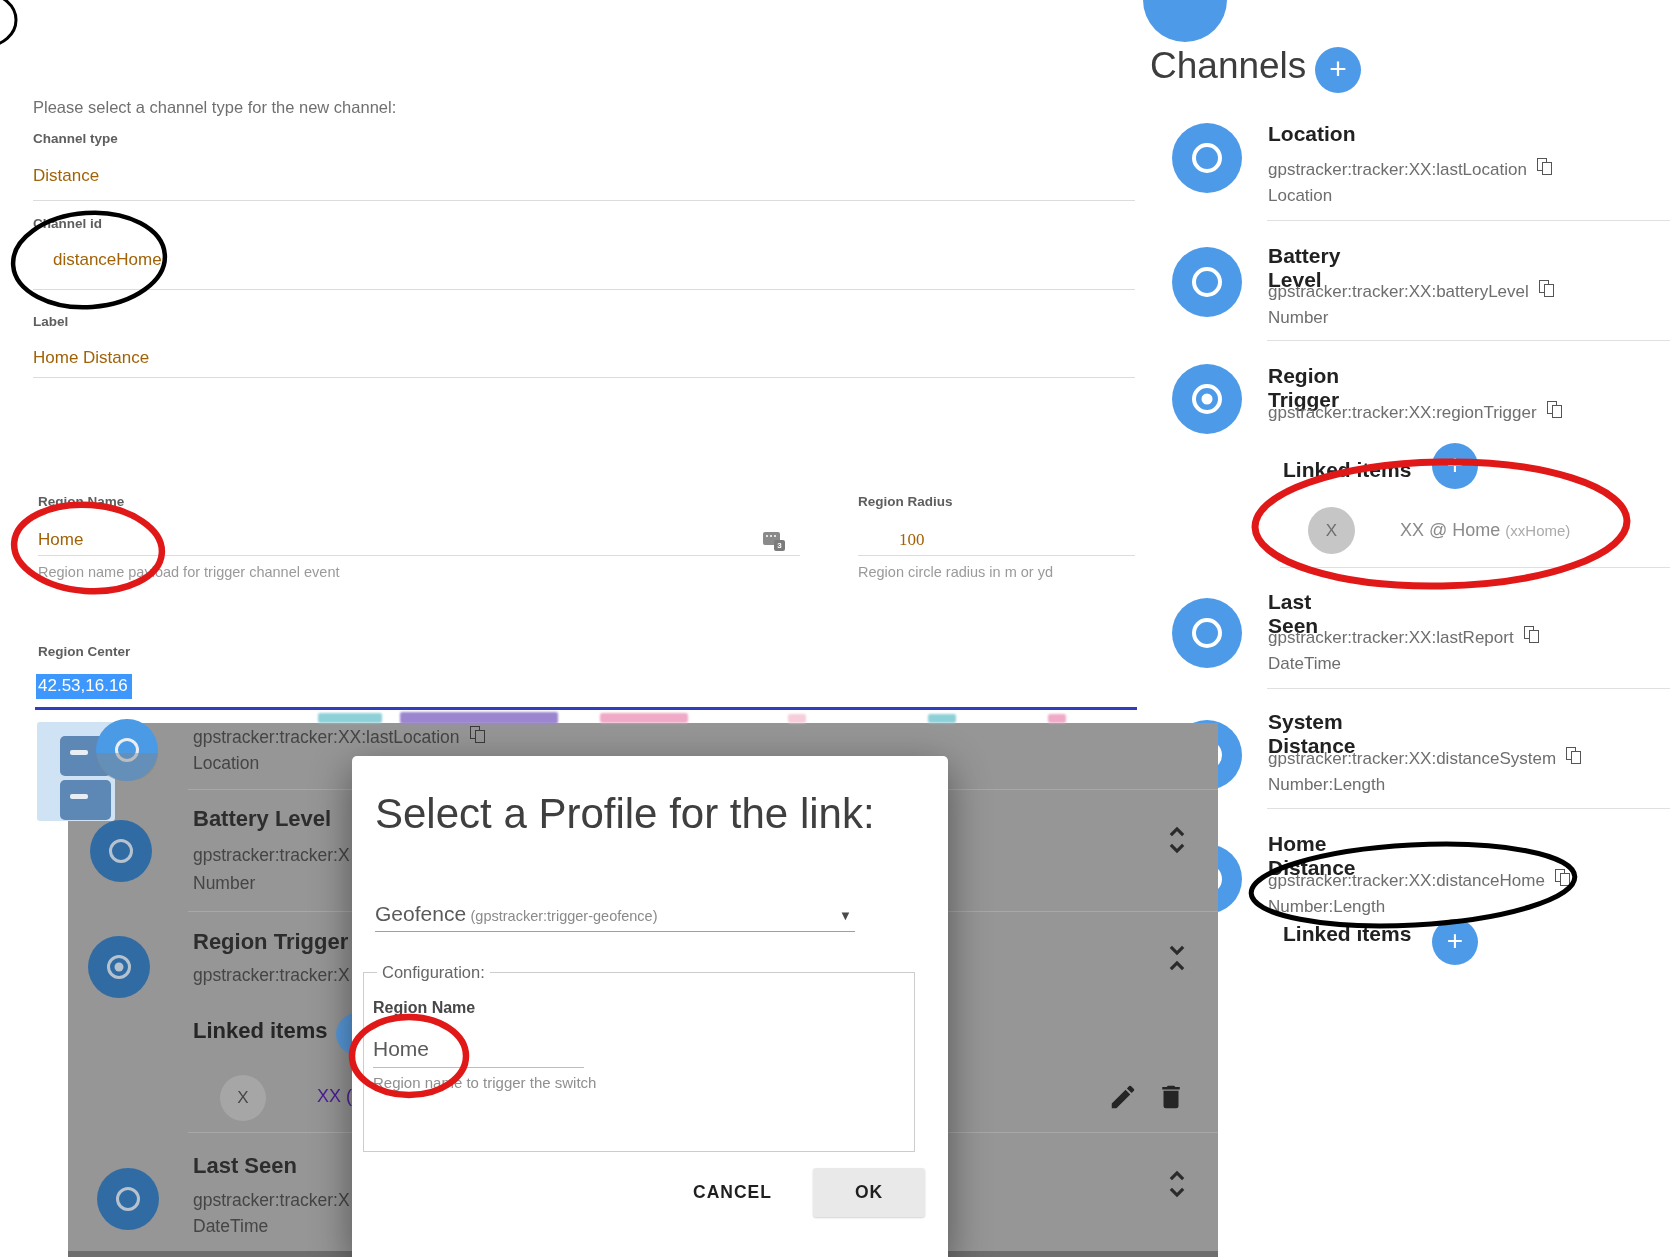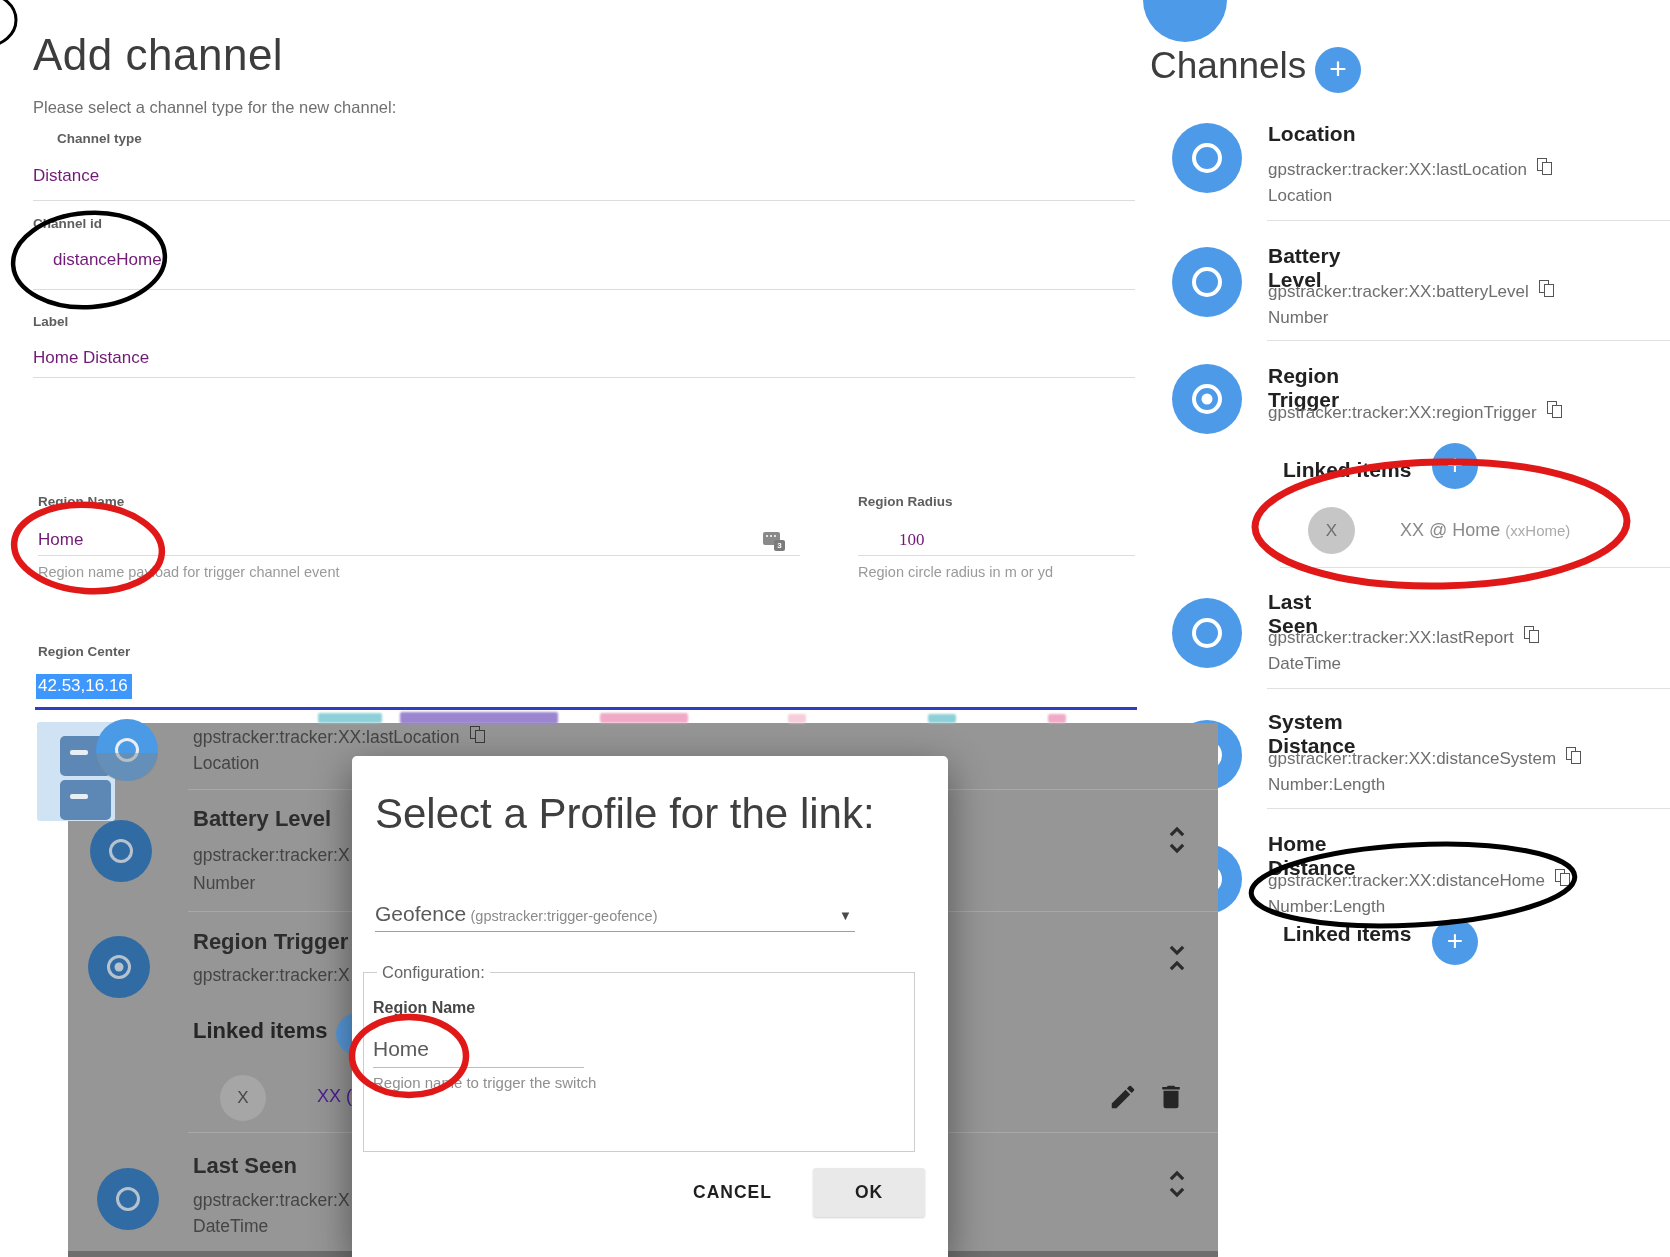--- a/index.html
+++ b/index.html
@@ -4,21 +4,21 @@
 <style>
   html,body{margin:0;padding:0;background:#fff;}
   #stage{position:relative;width:1670px;height:1257px;overflow:hidden;background:#fff;
          font-family:"Liberation Sans",sans-serif;color:#424242;}
   .abs{position:absolute;}
   
   .h1{font-size:44px;font-weight:300;color:#3d3d3d;letter-spacing:.5px;}
   .h2{font-size:30px;font-weight:300;color:#3d3d3d;}
   .subtitle{font-size:16.5px;color:#707070;}
   .flabel{font-size:13.5px;font-weight:bold;color:#5e5e5e;}
-  .fvalue{font-size:17px;color:#701a75;}
+  .fvalue{font-size:17px;color:#a16207;}
   .uline{height:1px;background:#dcdcdc;}
   .fhint{font-size:14.5px;color:#9a9a9a;}
   .sel-val{background:#3d97fd;color:#fff;font-size:17px;padding:2px 4px 3px 2px;}
   .navyline{height:3px;background:#2f3dbe;}
   
   .kbd-ico{width:22px;height:20px;}
   .kbd-ico .k1{position:absolute;left:0;top:1px;width:17px;height:13px;background:#8a8a8a;border-radius:2px;}
   .kbd-ico .dot{position:absolute;top:4px;width:2px;height:2px;background:#fff;border-radius:50%;}
   .kbd-ico .k2{position:absolute;right:0;bottom:0;width:11px;height:11px;background:#7b7b7b;border-radius:2px;
                color:#fff;font-size:8px;font-weight:bold;text-align:center;line-height:11px;}
@@ -72,24 +72,23 @@
   .btn-raised{background:#e9e9e9;border-radius:3px;box-shadow:0 1px 2px rgba(0,0,0,.18);}
   
   .blob{border-radius:2px;filter:blur(1px);}
   svg.overlay{pointer-events:none;}
 </style>
 </head>
 <body>
 
 <div id="stage">
 
-  <div class="abs h1" style="left:33px;top:30px;">Add channel</div>
   <div class="abs subtitle" style="left:33px;top:98px;">Please select a channel type for the new channel:</div>
 
-  <div class="abs flabel" style="left:33px;top:131px;margin-left:24px;">Channel type</div>
+  <div class="abs flabel" style="left:33px;top:131px;">Channel type</div>
   <div class="abs fvalue" style="left:33px;top:166px;">Distance</div>
   <div class="abs uline" style="left:33px;top:200px;width:1102px;"></div>
 
   <div class="abs flabel" style="left:33px;top:216px;">Channel id</div>
   <div class="abs fvalue" style="left:33px;top:250px;margin-left:20px;">distanceHome</div>
   <div class="abs uline" style="left:33px;top:289px;width:1102px;"></div>
 
   <div class="abs flabel" style="left:33px;top:314px;">Label</div>
   <div class="abs fvalue" style="left:33px;top:348px;">Home Distance</div>
   <div class="abs uline" style="left:33px;top:377px;width:1102px;"></div>

